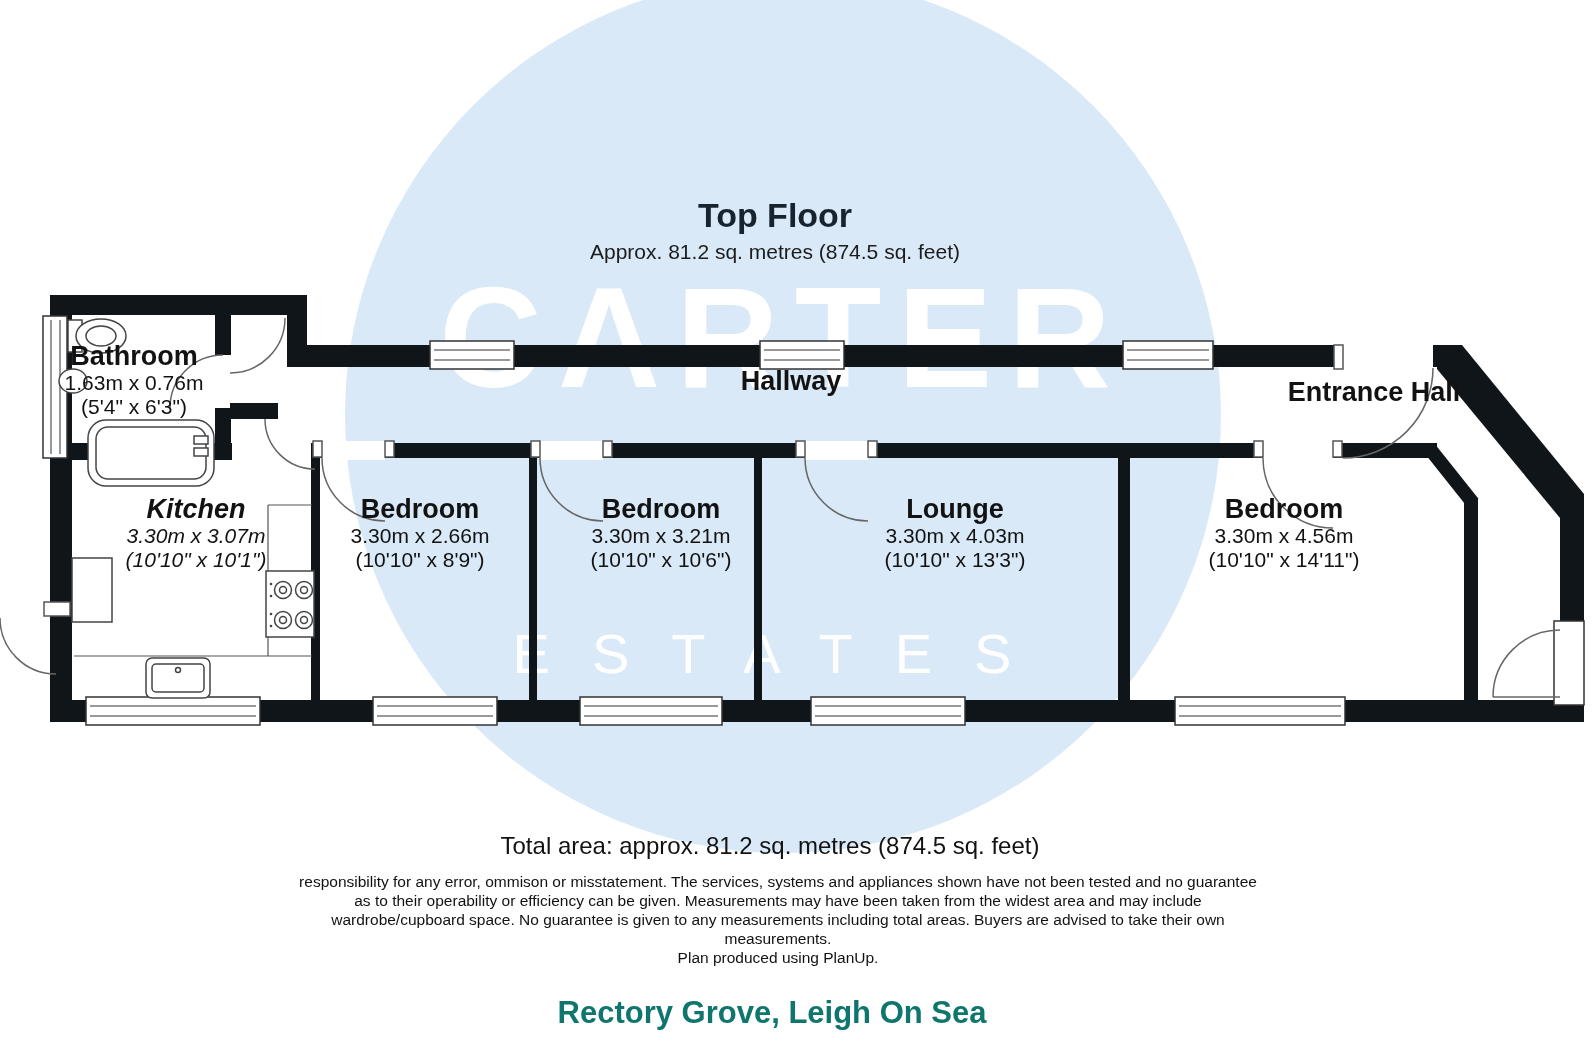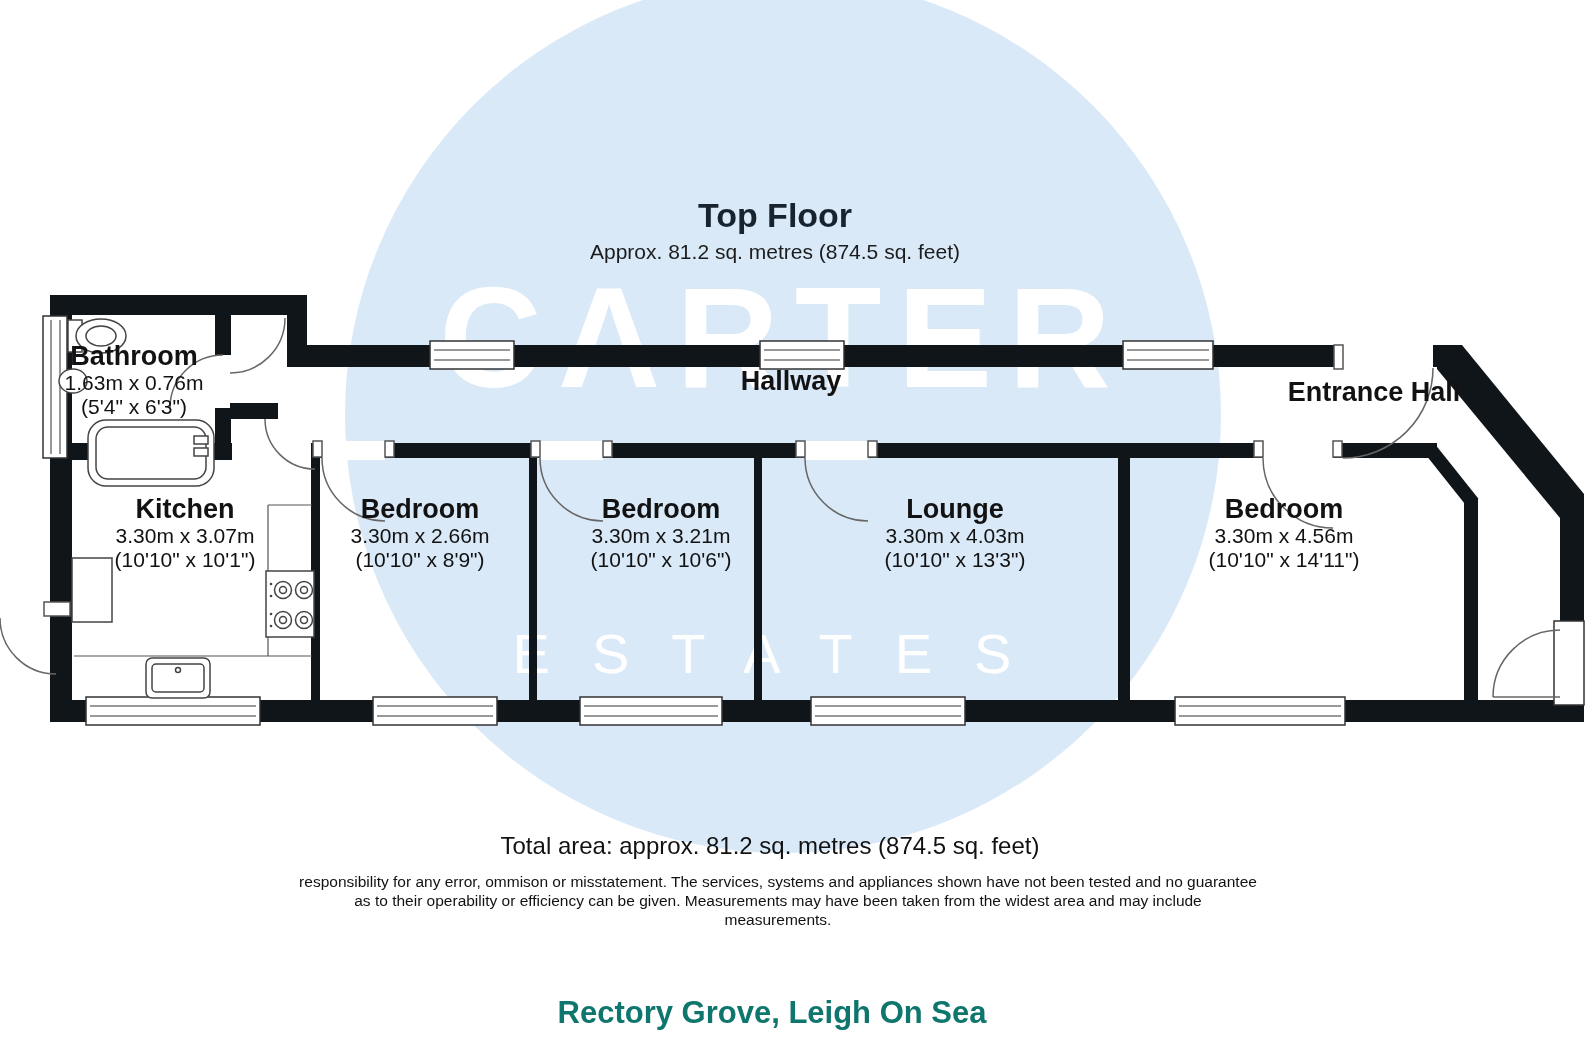--- a/index.html
+++ b/index.html
@@ -181,21 +181,21 @@
 </svg>
 
 <div class="lbl page-title">Top Floor</div>
 <div class="lbl page-subtitle">Approx. 81.2 sq. metres (874.5 sq. feet)</div>
 
 <div class="lbl" style="top:341px;left:134px;">
   <div class="room-name">Bathroom</div>
   <div class="room-dim">1.63m x 0.76m</div>
   <div class="room-dim">(5'4" x 6'3")</div>
 </div>
-<div class="lbl" style="top:494px;left:185px;">
+<div class="lbl" style="top:494px;left:196px;font-style:italic;">
   <div class="room-name">Kitchen</div>
   <div class="room-dim">3.30m x 3.07m</div>
   <div class="room-dim">(10'10" x 10'1")</div>
 </div>
 <div class="lbl" style="top:494px;left:420px;">
   <div class="room-name">Bedroom</div>
   <div class="room-dim">3.30m x 2.66m</div>
   <div class="room-dim">(10'10" x 8'9")</div>
 </div>
 <div class="lbl" style="top:494px;left:661px;">
@@ -213,15 +213,17 @@
   <div class="room-dim">3.30m x 4.56m</div>
   <div class="room-dim">(10'10" x 14'11")</div>
 </div>
 <div class="lbl hallway-lbl">Hallway</div>
 <div class="lbl entrance-lbl">Entrance Hall</div>
 
 <div class="lbl total-area">Total area: approx. 81.2 sq. metres (874.5 sq. feet)</div>
 <div class="lbl disclaimer">
   <div>responsibility for any error, ommison or misstatement. The services, systems and appliances shown have not been tested and no guarantee</div>
   <div>as to their operability or efficiency can be given. Measurements may have been taken from the widest area and may include</div>
+  <div>wardrobe/cupboard space. No guarantee is given to any measurements including total areas. Buyers are advised to take their own</div>
   <div>measurements.</div>
+  <div class="produced">Plan produced using PlanUp.</div>
 </div>
 <div class="lbl address">Rectory Grove, Leigh On Sea</div>
 
 </body></html>

